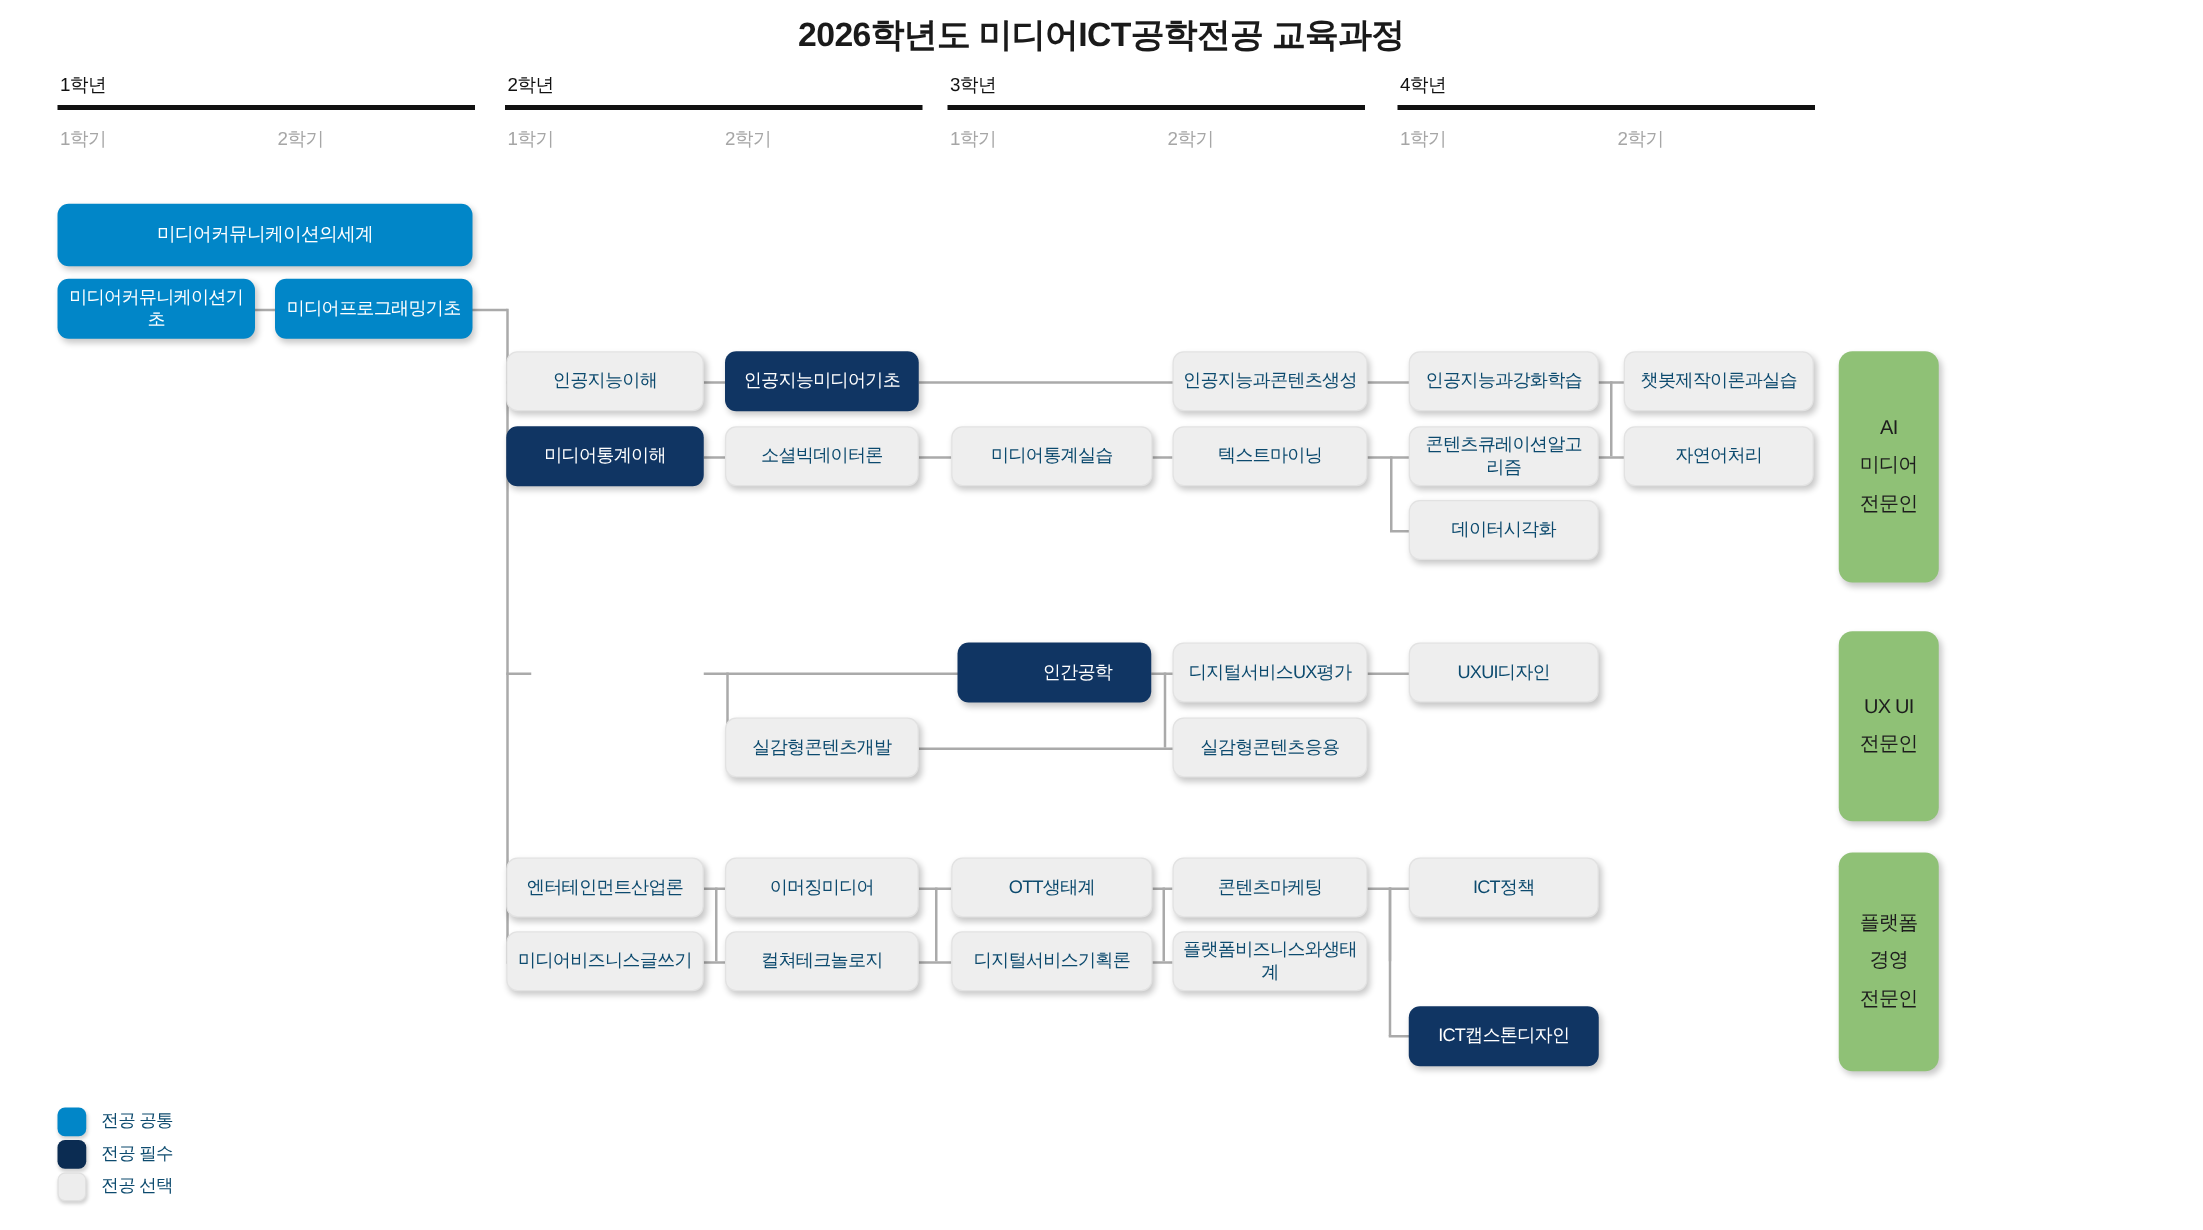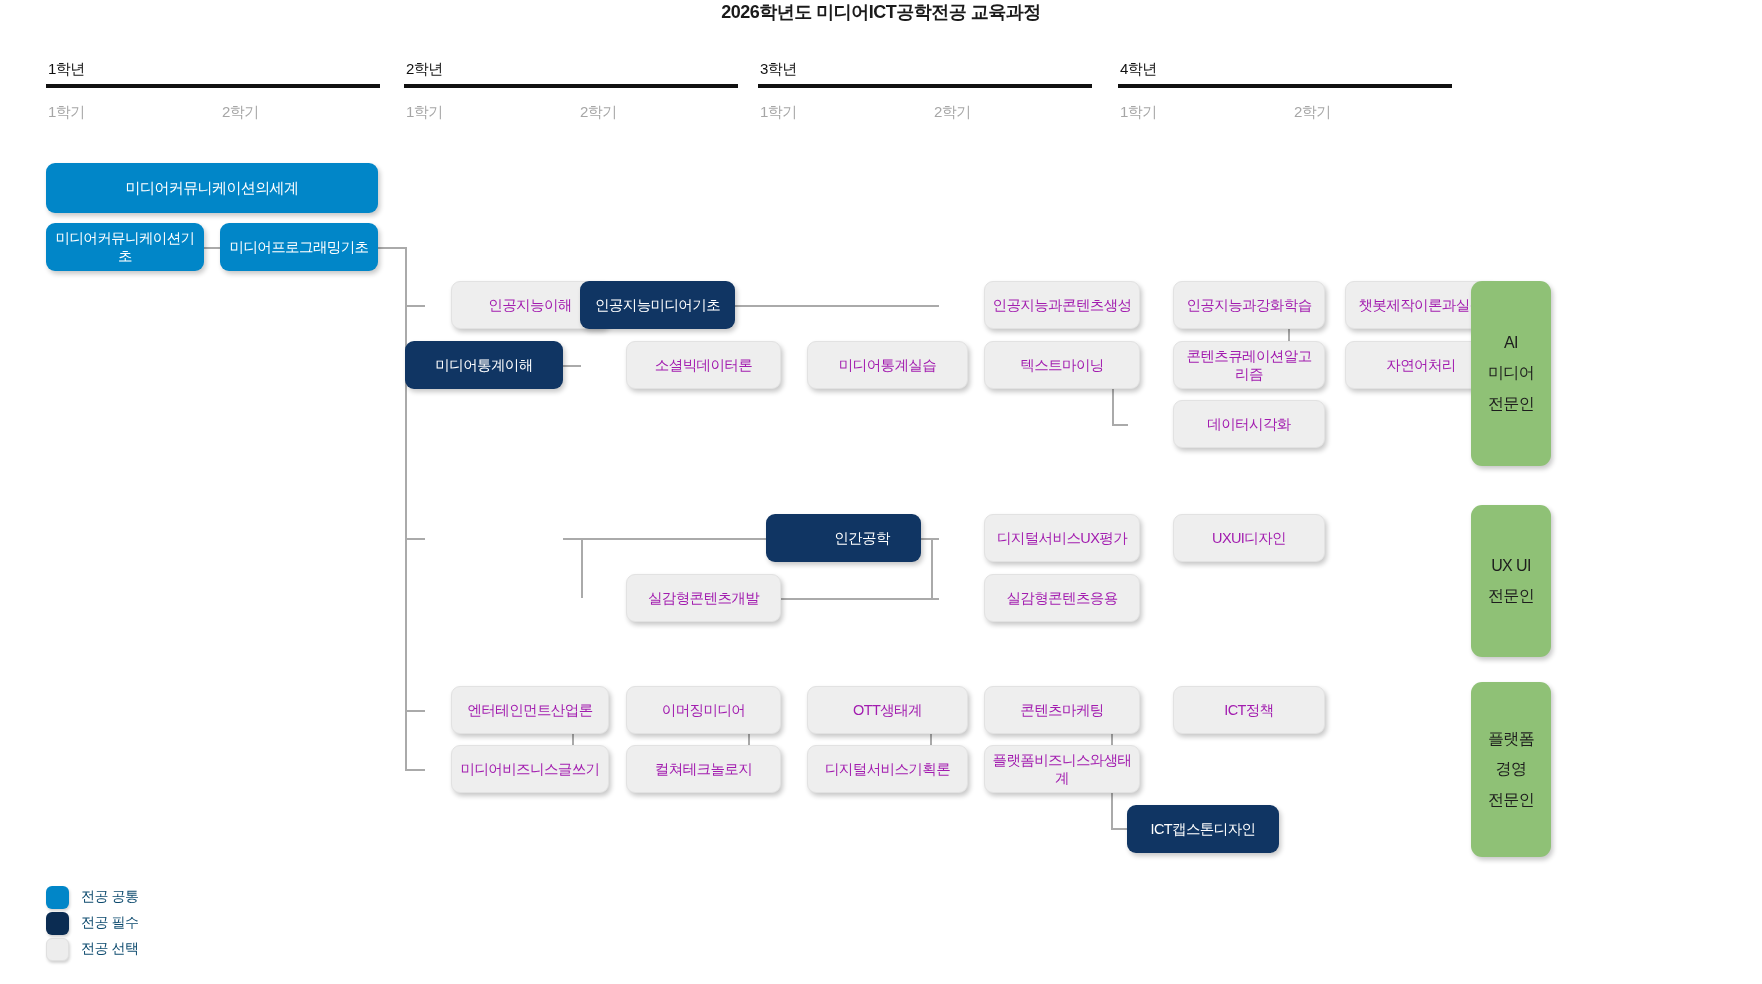--- a/index.html
+++ b/index.html
@@ -7,23 +7,23 @@
   html,body{
     width:1762px; height:984px;
     background:#ffffff;
     font-family:"Liberation Sans","DejaVu Sans",sans-serif;
     overflow:hidden;
   }
   #stage{ position:relative; width:1762px; height:984px; }
 
   
   #page-title{
-    position:absolute; left:0; top:0; width:1762px;
+    position:absolute; left:0; top:10px; width:1762px;
     text-align:center;
-    font-size:18px; font-weight:bold; color:#1a1a1a;
+    font-size:27px; font-weight:bold; color:#1a1a1a;
     letter-spacing:-0.5px;
   }
 
   
   .year-group{ position:absolute; top:56px; }
   .year-label{
     font-size:15px; color:#111; letter-spacing:-0.5px;
     padding-left:2px; line-height:26px;
   }
   .year-rule{
@@ -45,21 +45,21 @@
     text-align:center;
     font-size:14.5px;
     letter-spacing:-0.6px;
     line-height:1.25;
     padding:2px 6px;
     box-shadow:2px 3px 5px rgba(0,0,0,0.22);
     z-index:3;
   }
   .node.common{ background:#0186c8; color:#ffffff; }
   .node.required{ background:#103563; color:#ffffff; }
-  .node.elective{ background:#eeeeee; color:#a21caf; border:1px solid #e2e2e2;margin-left:46px; }
+  .node.elective{ background:#eeeeee; color:#0c4a6e; border:1px solid #e2e2e2; }
   .node.track{
     background:#8fc176; color:#1d1d1d; font-size:16px;
     flex-direction:column; justify-content:center; line-height:1.9;
     border-radius:11px;
   }
   .node.big{ font-size:15px; }
 
   
   .line{ position:absolute; background:#aaaaaa; z-index:1; }
   .line.h{ height:1.6px; }

